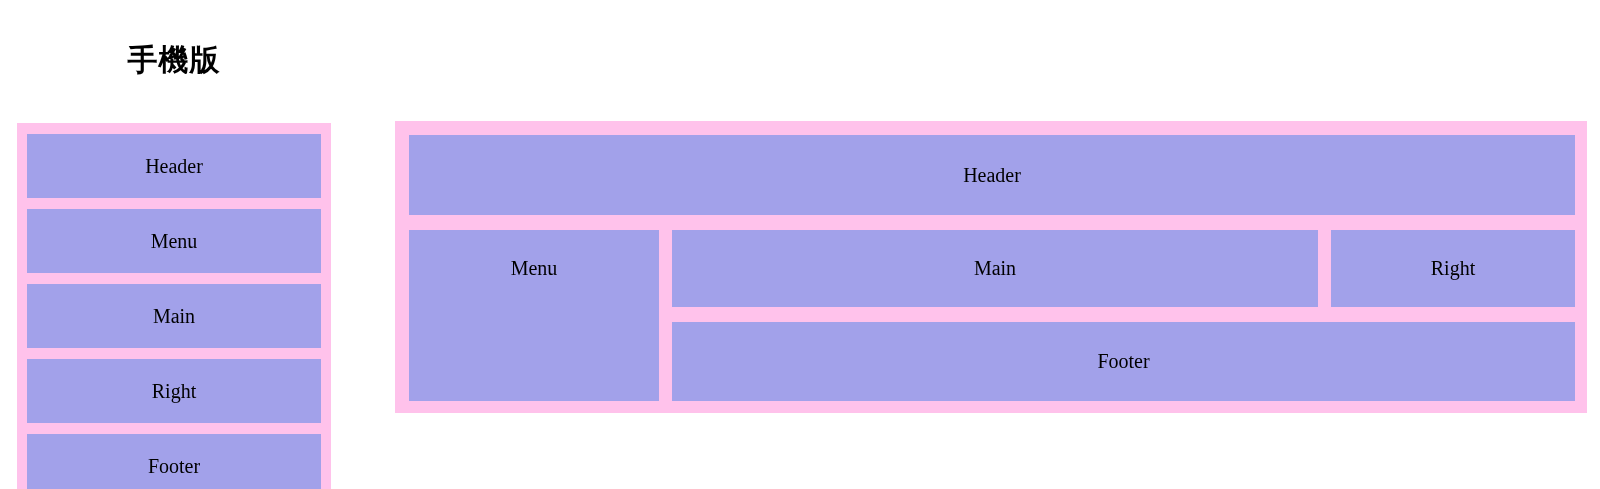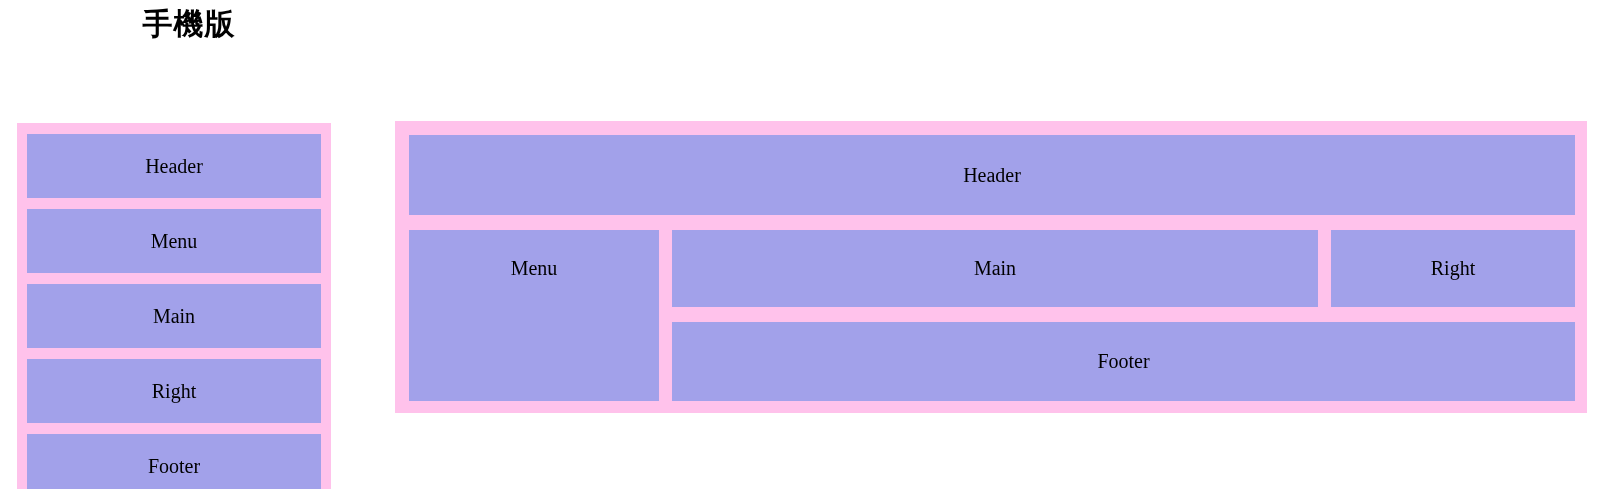--- a/index.html
+++ b/index.html
@@ -18,22 +18,23 @@
     position: absolute;
     top: 6px;
     text-align: center;
     font-weight: bold;
     font-size: 30px;
     line-height: 36px;
     color: var(--title-text, #000000);
     letter-spacing: 1px;
   }
   .mobile-title {
-    left: 32px;
+    left: 17px;
     width: 314px;
+    margin-top: 36px;
   }
   .desktop-title {
     left: 395px;
     width: 1192px;
   }
   .container {
     position: absolute;
     box-sizing: border-box;
     background: var(--container-bg, #ffc2eb);
     margin-top: 47px;

